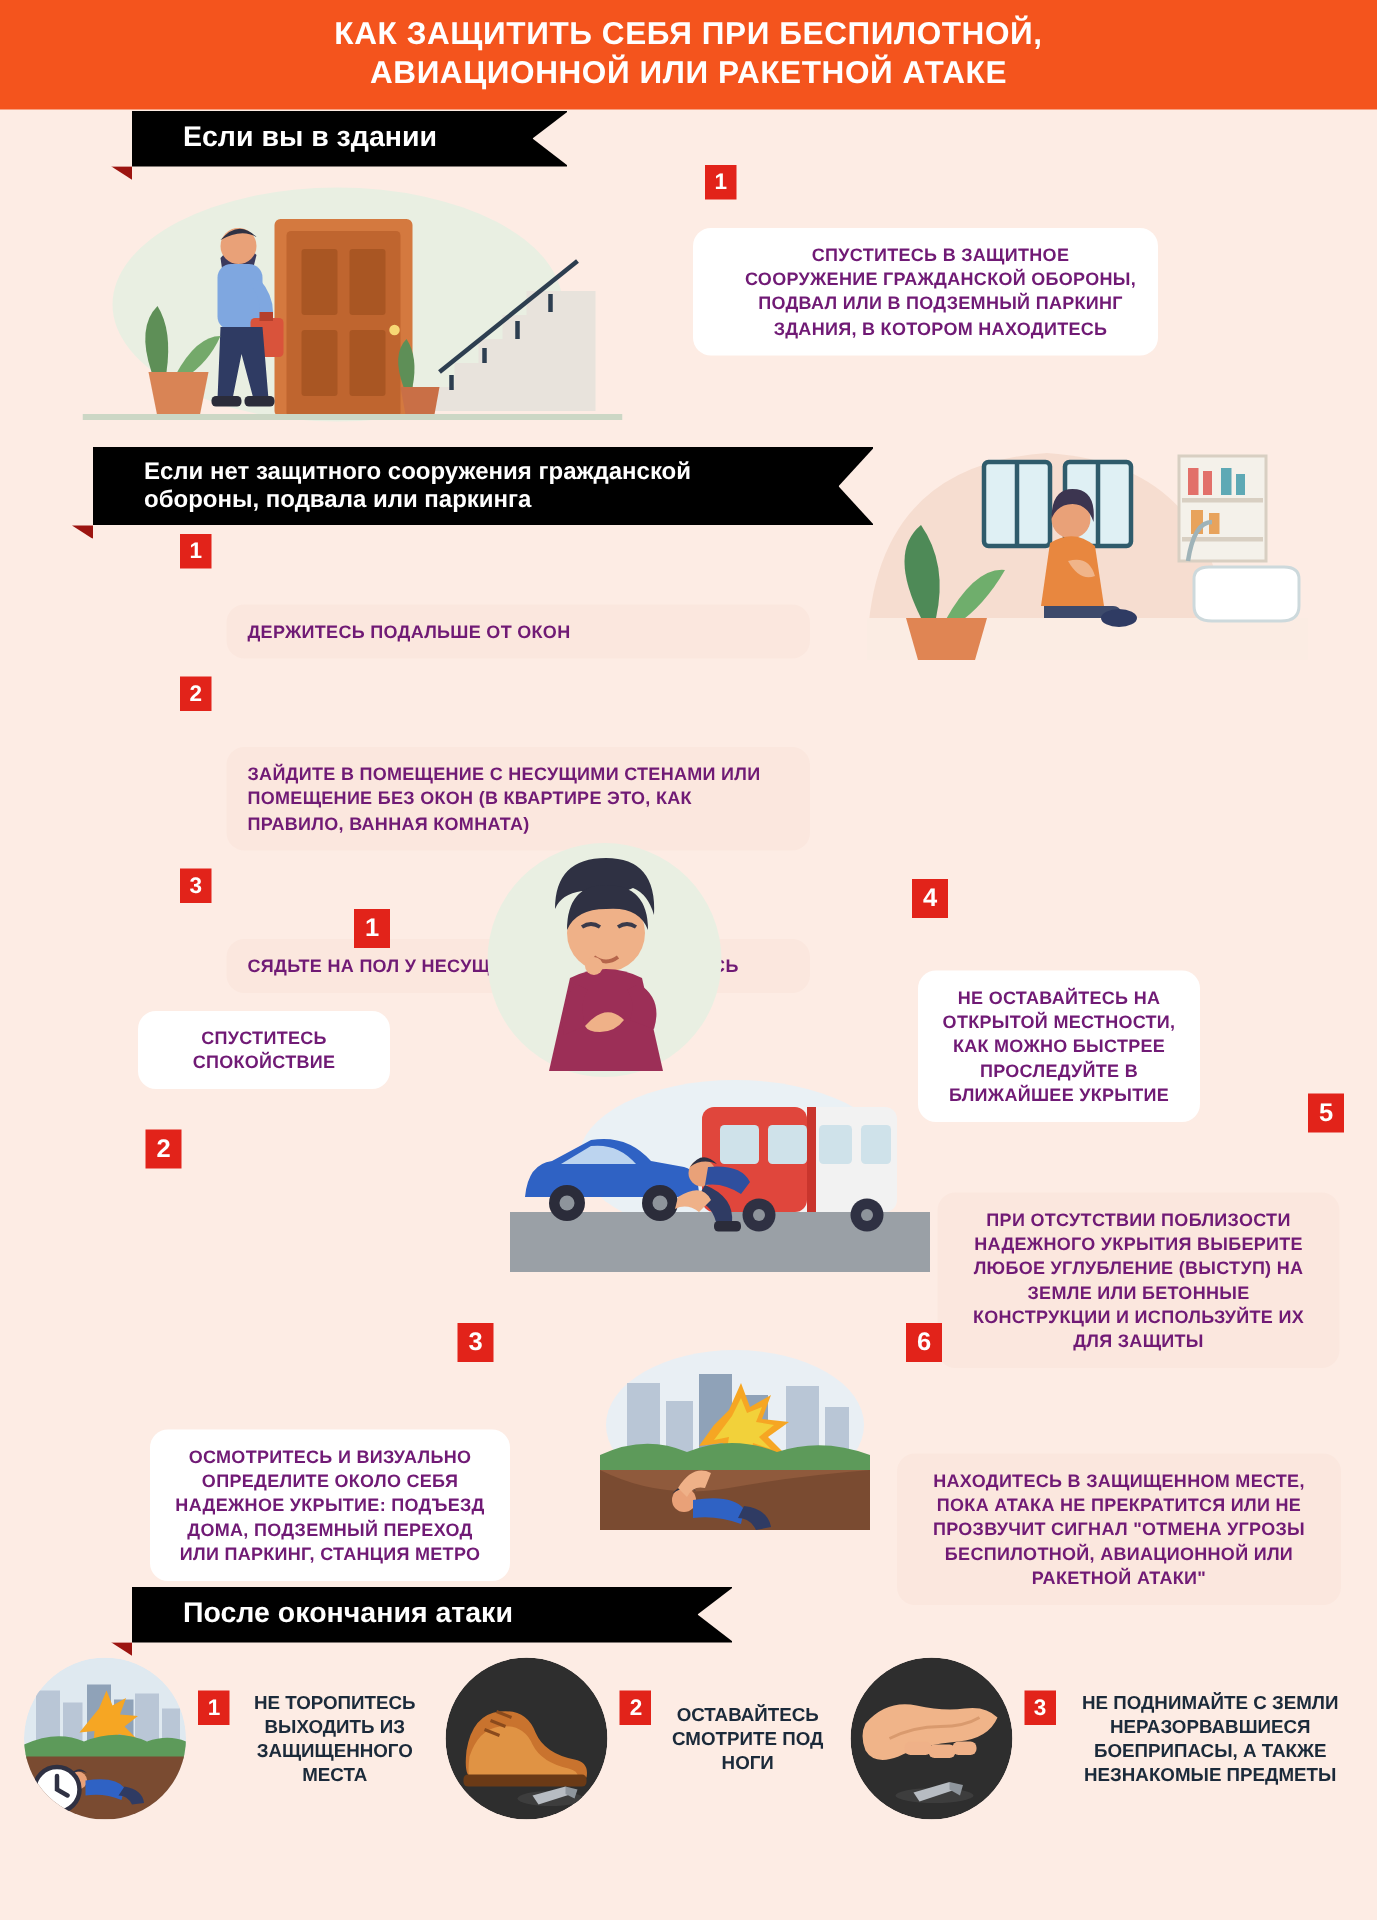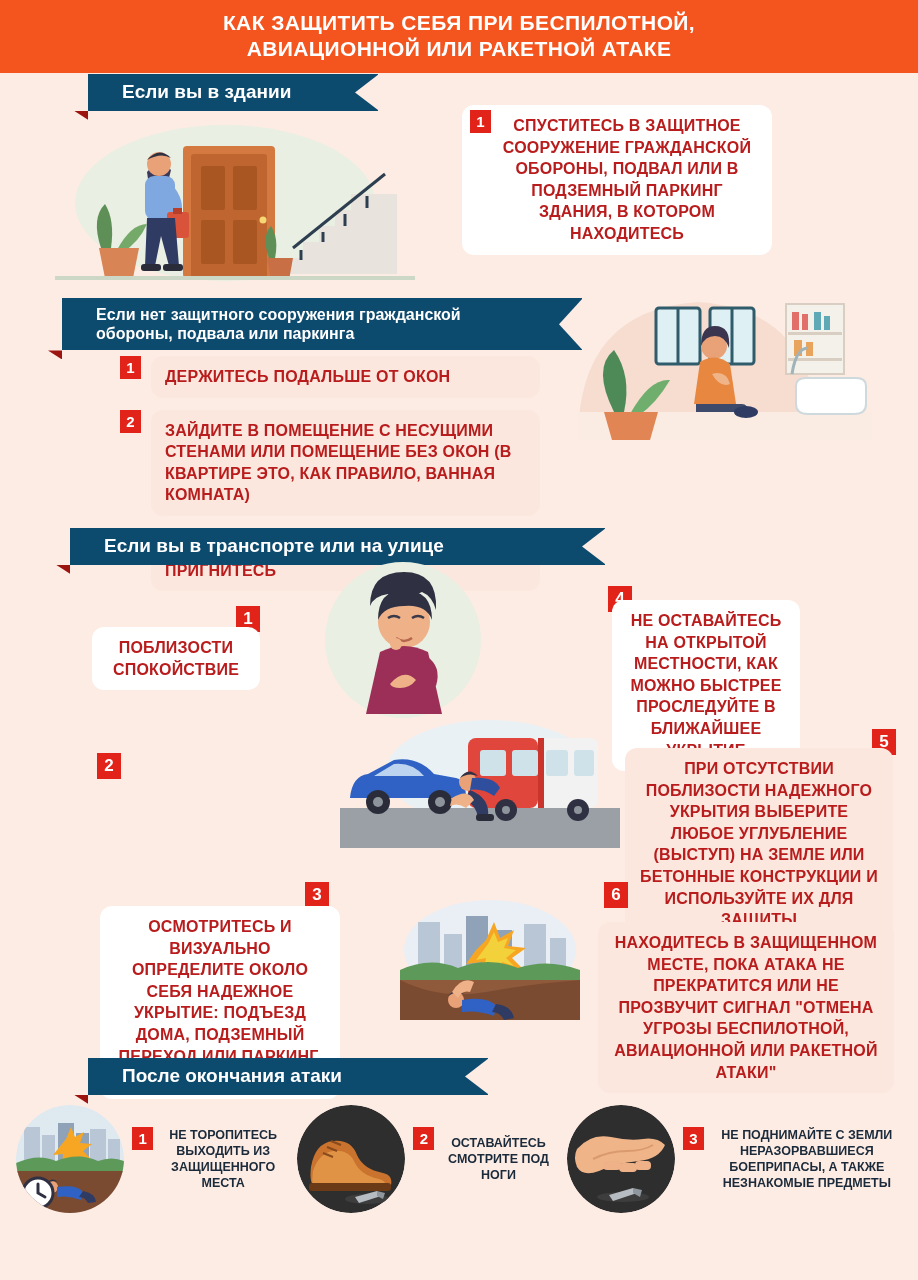--- a/index.html
+++ b/index.html
@@ -28,21 +28,21 @@
     font-size: 21px;
     font-weight: bold;
     letter-spacing: 0.4px;
     line-height: 1.22;
     text-transform: uppercase;
   }
 
   
   .ribbon {
     position: relative;
-    background: #0c4a6e;
+    background: #000000;
     color: #fff;
     font-weight: bold;
     font-size: 19px;
     display: flex;
     align-items: center;
     padding: 7px 44px 7px 34px;
     line-height: 1.2;
   }
   .ribbon::after {
     content: "";
@@ -85,25 +85,26 @@
     justify-content: center;
     flex: none;
   }
   .num.lg { width: 24px; height: 26px; font-size: 17px; }
 
   
   .bubble {
     background: #fff;
     border-radius: 12px;
     padding: 10px 14px;
-    font-size: 16px;
+    font-size: 12px;
     font-weight: bold;
-    color: #b91c1c;
+    color: #701a75;
     line-height: 1.35;
     letter-spacing: 0.2px;
+    margin-top: 47px;
   }
   .bubble.center { text-align: center; }
   .bubble.tinted { background: #fbe7de; }
 
   .row-item {
     display: flex;
     align-items: flex-start;
     gap: 10px;
   }
 
@@ -302,25 +303,20 @@
     <div class="row-item" style="margin-bottom:12px;">
       <span class="num">2</span>
       <div class="bubble tinted" style="flex:1;">ЗАЙДИТЕ В ПОМЕЩЕНИЕ С НЕСУЩИМИ СТЕНАМИ ИЛИ ПОМЕЩЕНИЕ БЕЗ ОКОН (В КВАРТИРЕ ЭТО, КАК ПРАВИЛО, ВАННАЯ КОМНАТА)</div>
     </div>
     <div class="row-item">
       <span class="num">3</span>
       <div class="bubble tinted" style="flex:1;">СЯДЬТЕ НА ПОЛ У НЕСУЩЕЙ СТЕНЫ И ПРИГНИТЕСЬ</div>
     </div>
   </div>
 
-  <div class="sec ribbon" id="sec3-ribbon">
-    <span class="tail-left"></span>
-    <span>Если вы в транспорте или на улице</span>
-    <span class="notch"></span>
-  </div>
 
   <div class="sec" id="art-woman">
     <svg width="170" height="160" viewBox="0 0 170 160">
       <ellipse cx="85" cy="80" rx="78" ry="78" fill="#e9efe2"></ellipse>
       <path d="M52 46 q0 -34 34 -34 q34 0 32 38 q-4 -14 -14 -18 q-16 8 -34 2 q-14 2 -18 12z" fill="#2f3143"></path>
       <circle cx="86" cy="62" r="26" fill="#efb188"></circle>
       <path d="M60 60 q0 -30 26 -30 q28 0 28 30 q-6 -16 -28 -14 q-20 0 -26 14z" fill="#2f3143"></path>
       <g fill="#3a3a4a">
         <path d="M70 58 q6 -4 12 0" stroke="#3a3a4a" stroke-width="2.5" fill="none"></path>
         <path d="M94 58 q6 -4 12 0" stroke="#3a3a4a" stroke-width="2.5" fill="none"></path>
@@ -394,21 +390,21 @@
         <circle cx="56" cy="100" r="8" fill="#e9a178"></circle>
         <path d="M48 96 q8 -10 16 -2 q-8 -4 -16 2z" fill="#2f3143"></path>
         <path d="M62 100 q26 -4 34 6 l-2 10 q-16 -6 -32 -4z" fill="#2f62c4"></path>
         <path d="M96 104 q16 2 18 14 l-10 2 q-4 -8 -12 -8z" fill="#2f3b63"></path>
         <path d="M52 92 q10 -16 22 -10 l-4 10 q-8 -2 -12 6z" fill="#efb188"></path>
       </g>
     </svg>
   </div>
 
   <div class="sec num lg" id="n31">1</div>
-  <div class="sec bubble center" id="b31">ПОБЛИЗОСТИ СПОКОЙСТВИЕ</div>
+  <div class="sec bubble center" id="b31">СПУСТИТЕСЬ СПОКОЙСТВИЕ</div>
 
   <div class="sec num lg" id="n34">4</div>
   <div class="sec bubble center" id="b34">НЕ ОСТАВАЙТЕСЬ НА ОТКРЫТОЙ МЕСТНОСТИ, КАК МОЖНО БЫСТРЕЕ ПРОСЛЕДУЙТЕ В БЛИЖАЙШЕЕ УКРЫТИЕ</div>
 
   <div class="sec num lg" id="n32">2</div>
 
   <div class="sec num lg" id="n35">5</div>
   <div class="sec bubble center tinted" id="b35">ПРИ ОТСУТСТВИИ ПОБЛИЗОСТИ НАДЕЖНОГО УКРЫТИЯ ВЫБЕРИТЕ ЛЮБОЕ  УГЛУБЛЕНИЕ (ВЫСТУП) НА ЗЕМЛЕ ИЛИ БЕТОННЫЕ КОНСТРУКЦИИ И ИСПОЛЬЗУЙТЕ ИХ ДЛЯ ЗАЩИТЫ</div>
 
   <div class="sec num lg" id="n33">3</div>

